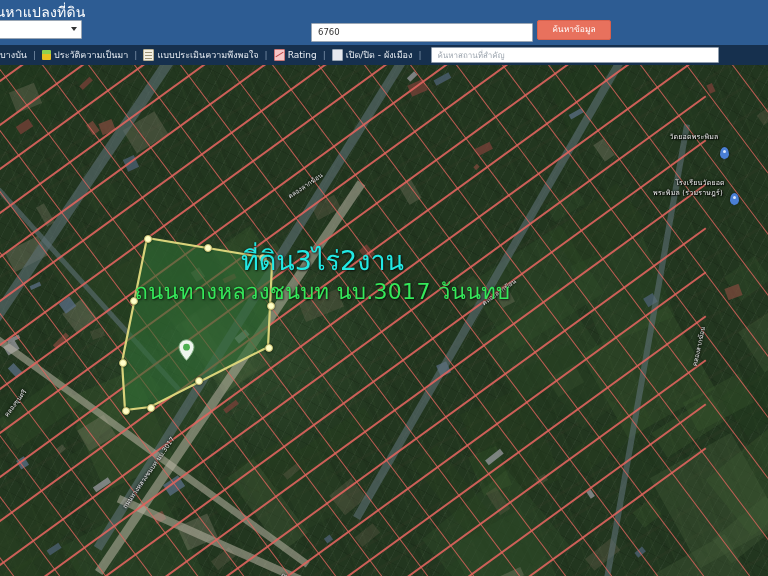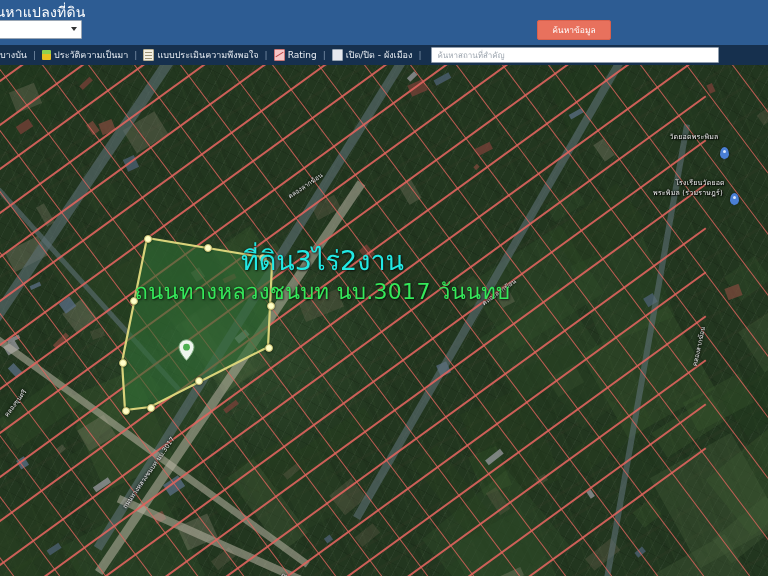--- a/index.html
+++ b/index.html
@@ -40,21 +40,21 @@
   #txt-parcel{
     box-sizing:border-box;width:100%;height:19px;
     border:1px solid #9aa6b4;background:#fff;border-radius:1px;
     font-size:8.5px;color:#333;padding:0 6px;line-height:17px;
     font-family:"DejaVu Sans","Liberation Sans",sans-serif;
   }
   #btn-search{
     position:absolute;left:537px;top:20px;width:74px;height:20px;
     background:#e8715d;border:1px solid #d8614d;color:#fff;
     font-size:8.5px;border-radius:2px;cursor:pointer;
-    font-family:Liberation Serif, serif;
+    font-family:Liberation Mono, monospace;
     padding:0;line-height:18px;
   }
 
   
   #navbar{
     position:absolute;left:0;top:45px;width:768px;height:20px;
     background:#16304e;z-index:40;
     display:flex;align-items:center;
     font-size:9px;color:#e9eef4;white-space:nowrap;
   }
@@ -179,20 +179,23 @@
     <div id="header-title">ค้นหาแปลงที่ดิน</div>
 
     <div class="sel-wrap" id="sel-amphoe-wrap">
       <div class="sel">
         <span></span>
         <span class="caret"></span>
       </div>
     </div>
 
 
+    <div id="txt-wrap">
+      <input id="txt-parcel" type="text" value="6760" style="">
+    </div>
 
     <button id="btn-search">ค้นหาข้อมูล</button>
   </div>
 
   <div id="navbar">
     <div class="nav-item">
       <span>บางบัน</span>
     </div>
     <span class="nav-sep">|</span>
     <div class="nav-item">

